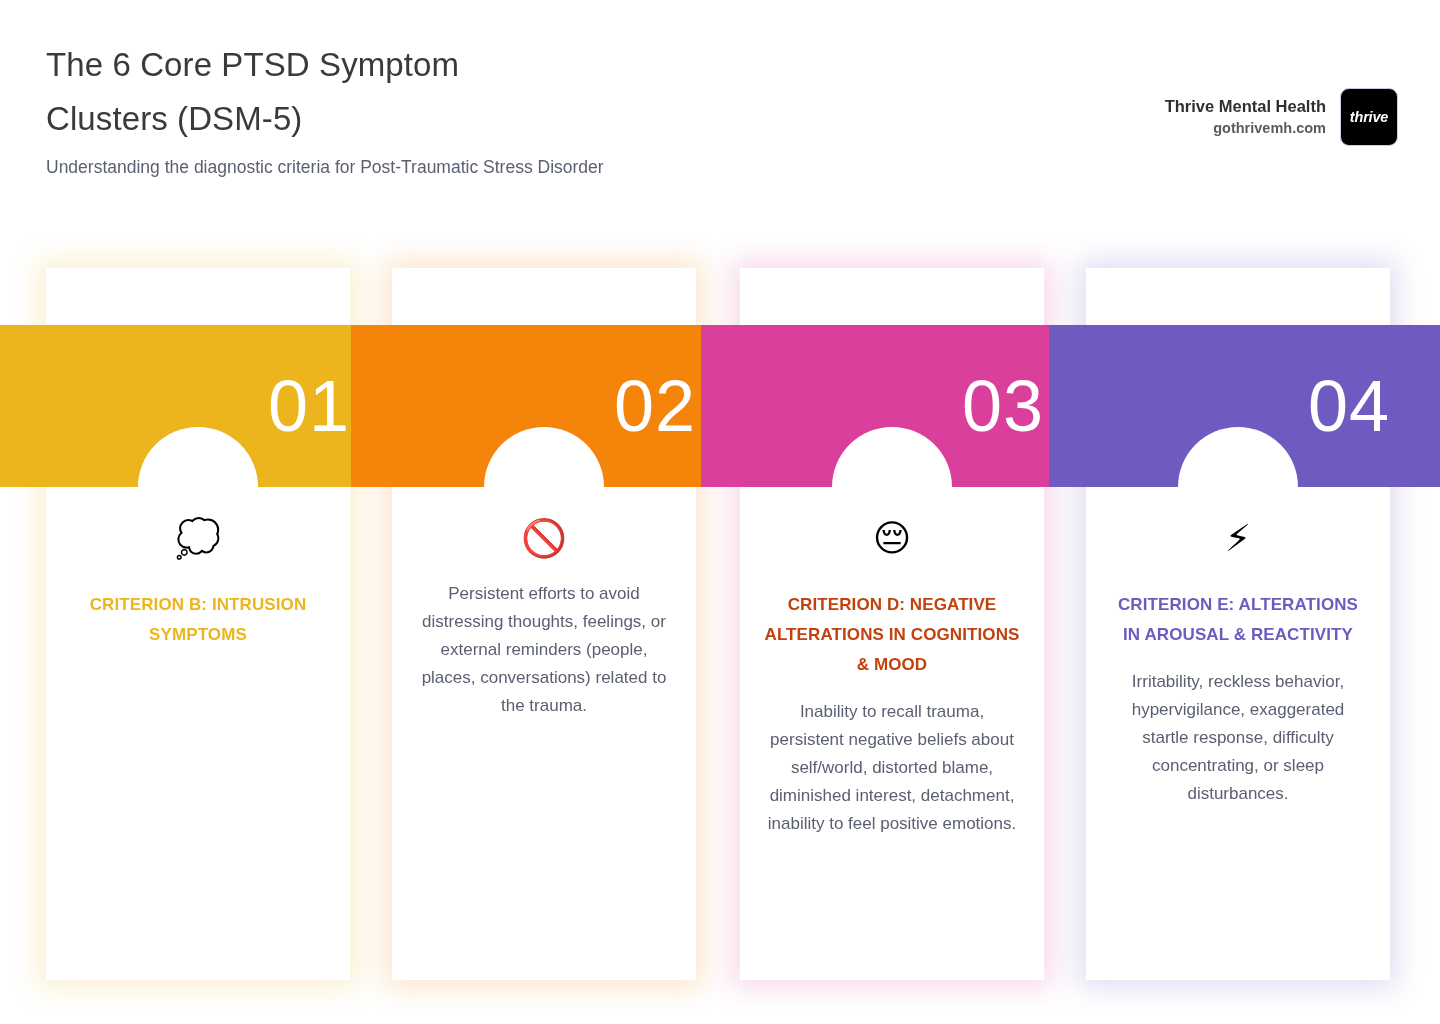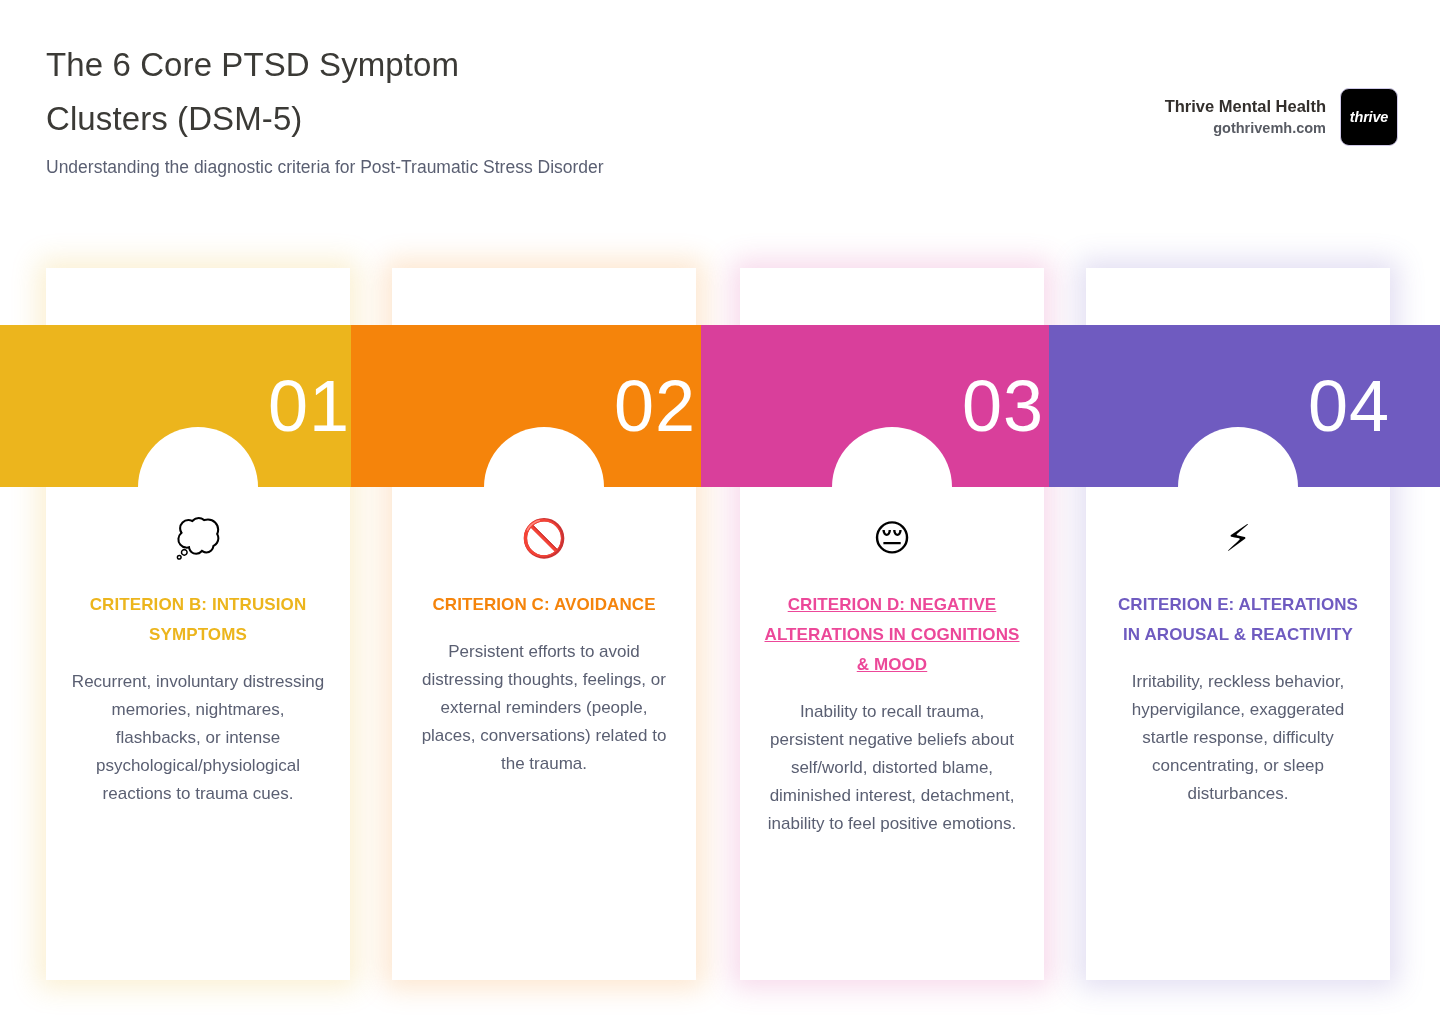--- a/index.html
+++ b/index.html
@@ -195,36 +195,34 @@
     </div>
   </div>
 </div>
 
 <div class="cards" id="cards-root">
     <div class="card" style="left: 46px; box-shadow: rgba(236, 181, 29, 0.2) 0px 0px 26px 8px;">
       <div class="notch"></div>
       <div class="card-inner">
         <div class="card-icon">💭</div>
         <div class="card-heading" style="color: rgb(236, 181, 29);">Criterion B: Intrusion Symptoms</div>
-        <div class="card-body">Recurrent, involuntary distressing memories, nightmares, flashbacks, or intense psychological/physiological reactions to trauma cues.</div>
       </div>
     </div>
     <div class="card" style="left: 392px; box-shadow: rgba(245, 132, 11, 0.2) 0px 0px 26px 8px;">
       <div class="notch"></div>
       <div class="card-inner">
         <div class="card-icon">🚫</div>
-        <div class="card-heading" style="color: rgb(245, 132, 11);">Criterion C: Avoidance</div>
         <div class="card-body">Persistent efforts to avoid distressing thoughts, feelings, or external reminders (people, places, conversations) related to the trauma.</div>
       </div>
     </div>
     <div class="card" style="left: 740px; box-shadow: rgba(217, 63, 155, 0.2) 0px 0px 26px 8px;">
       <div class="notch"></div>
       <div class="card-inner">
         <div class="card-icon">😔</div>
-        <div class="card-heading" style="color: #ec4899; text-decoration: underline;">Criterion D: Negative Alterations in Cognitions &amp; Mood</div>
+        <div class="card-heading" style="color: #c2410c;">Criterion D: Negative Alterations in Cognitions &amp; Mood</div>
         <div class="card-body">Inability to recall trauma, persistent negative beliefs about self/world, distorted blame, diminished interest, detachment, inability to feel positive emotions.</div>
       </div>
     </div>
     <div class="card" style="left: 1086px; box-shadow: rgba(111, 91, 192, 0.2) 0px 0px 26px 8px;">
       <div class="notch"></div>
       <div class="card-inner">
         <div class="card-icon">⚡</div>
         <div class="card-heading" style="color: rgb(111, 91, 192);">Criterion E: Alterations in Arousal &amp; Reactivity</div>
         <div class="card-body">Irritability, reckless behavior, hypervigilance, exaggerated startle response, difficulty concentrating, or sleep disturbances.</div>
       </div>

